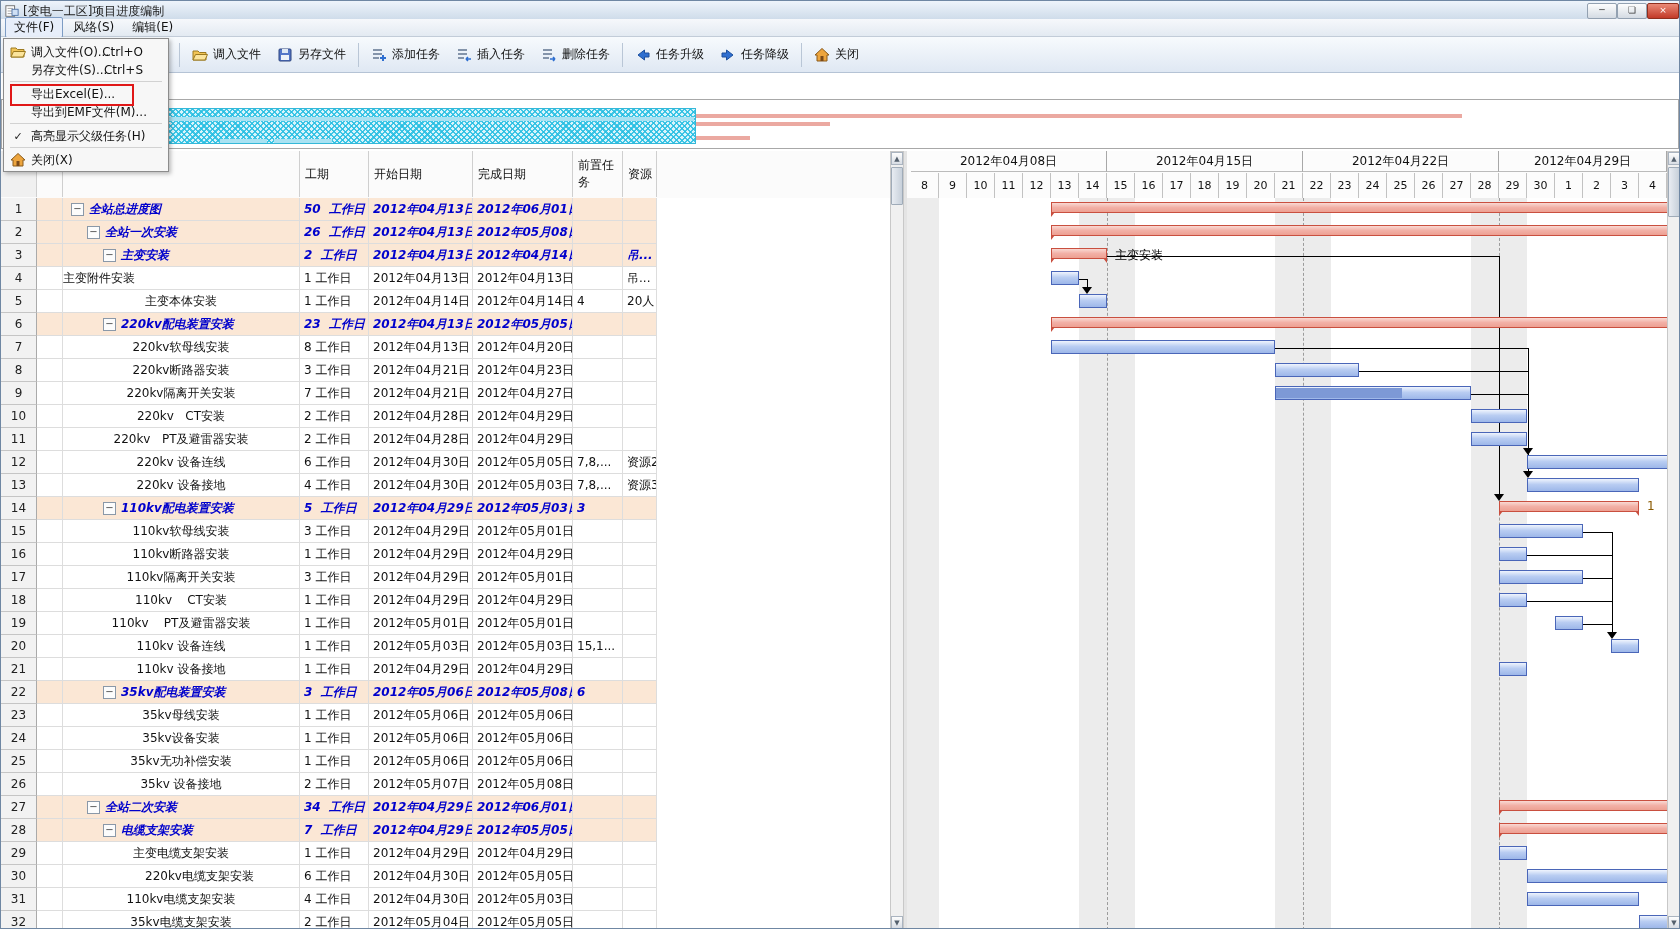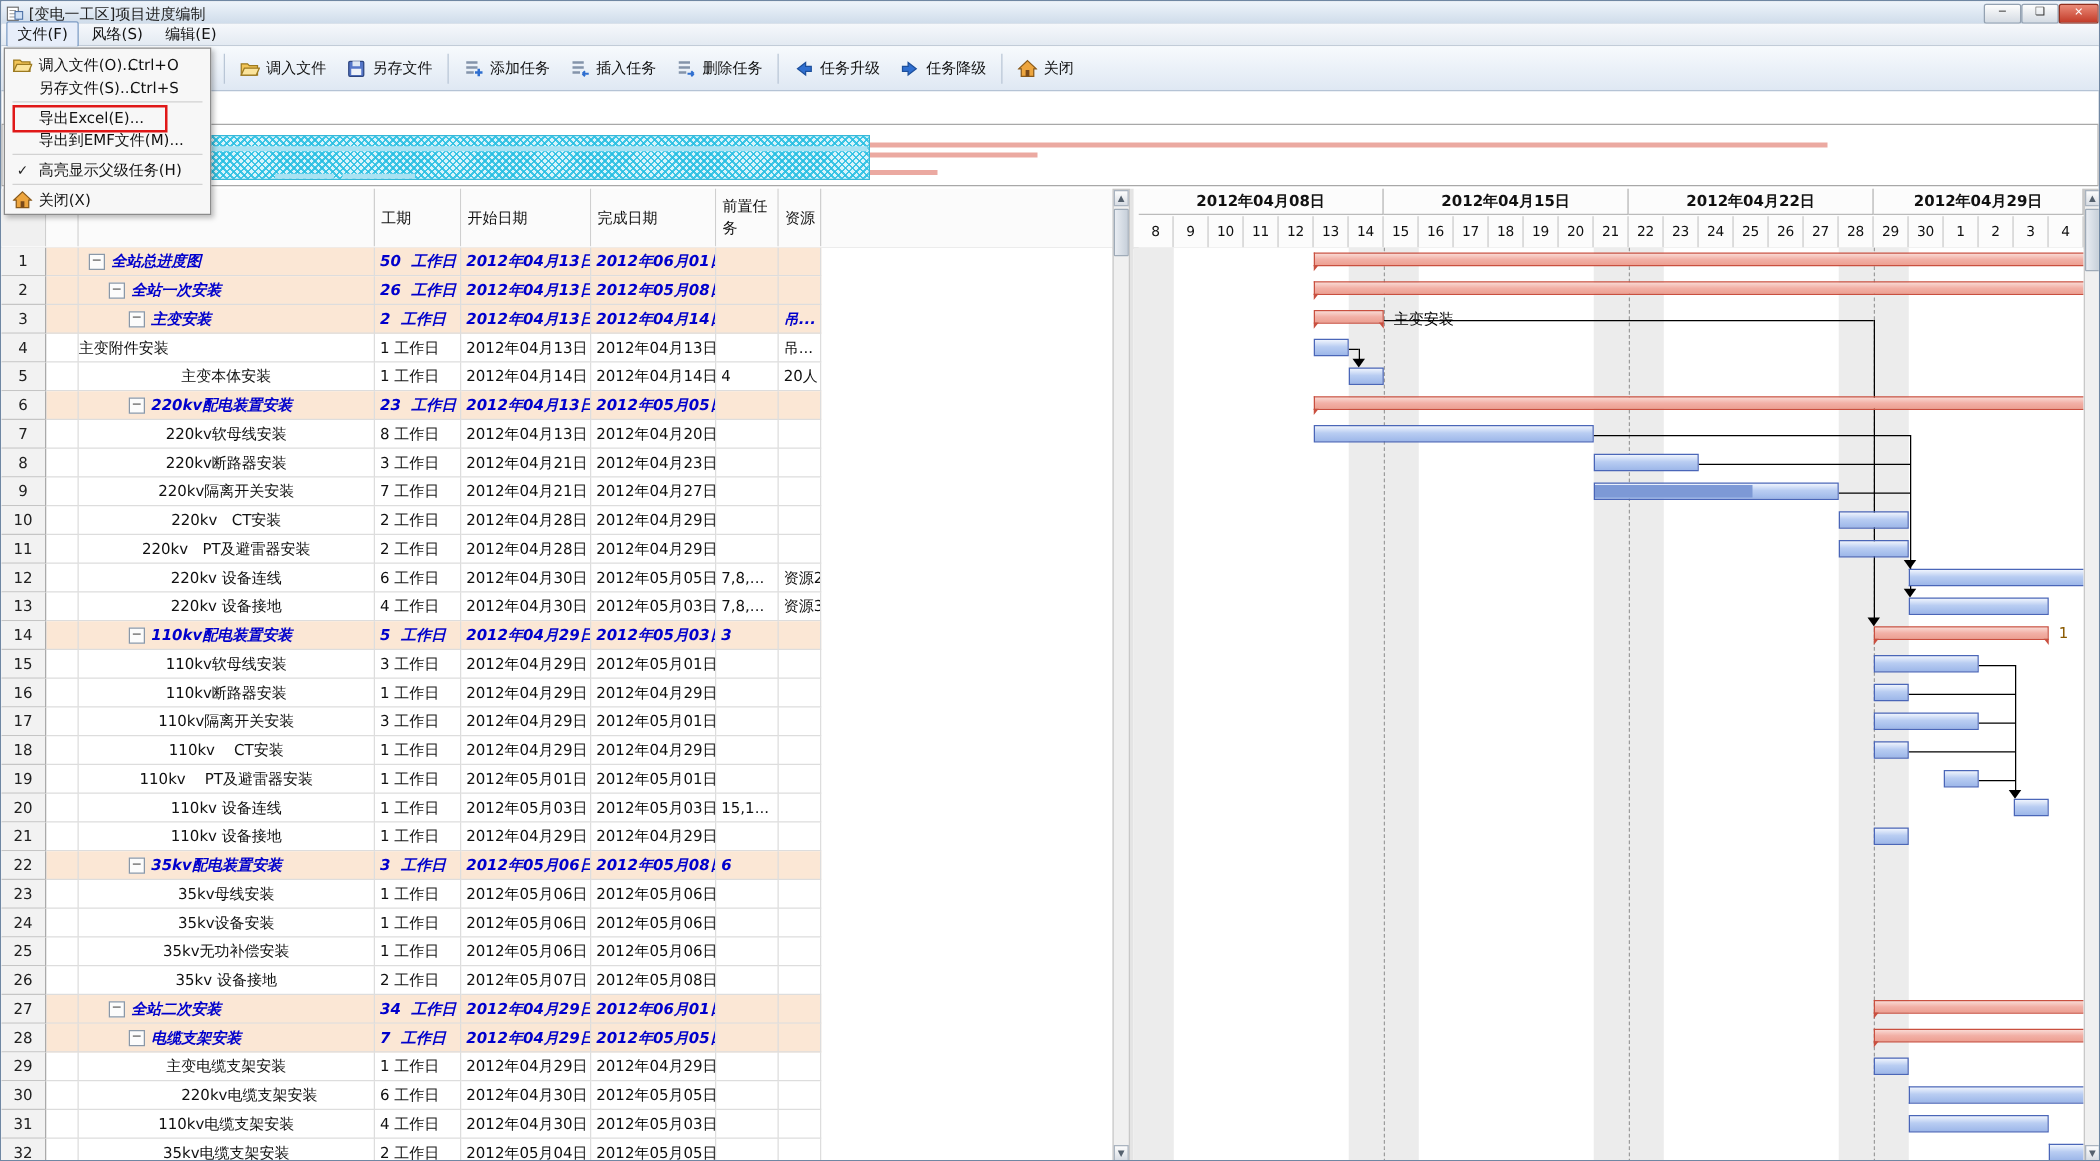--- a/index.html
+++ b/index.html
@@ -32,21 +32,21 @@
         font-size:12px;color:#111;display:flex;align-items:center;overflow:hidden;white-space:nowrap;}
   .numcell{background:#f2f2f2;border-right:1px solid #aaa;border-bottom:1px solid #c5c5c5;justify-content:center;color:#222;}
   .sumtext{font-weight:bold;font-style:italic;}
   .collapse{display:inline-block;width:11px;height:11px;border:1px solid #8a98a8;background:#fcfcfc;font-size:10px;line-height:9px;text-align:center;color:#444;margin-right:5px;flex:0 0 auto;}
   
   .vscroll{width:14px;background:#f0f0f0;border:1px solid #c8c8c8;box-sizing:border-box;}
   .sbtn{position:absolute;left:0;width:12px;height:13px;background:linear-gradient(#fdfdfd,#d8dde4);border:1px solid #aab4c0;box-sizing:border-box;font-size:7px;color:#55616e;text-align:center;line-height:12px;}
   .sthumb{position:absolute;left:0;width:12px;background:linear-gradient(90deg,#e8ecf2,#c7d0da);border:1px solid #9fabb8;box-sizing:border-box;border-radius:1px;}
   
   #gantthead{left:906px;top:150px;width:760px;height:47px;background:#fcfcfc;border-bottom:1px solid #9a9a9a;}
-  .wkcell{position:absolute;top:0;height:21px;border-right:1px solid #a8a8a8;border-bottom:1px solid #bbb;box-sizing:border-box;font-size:12px;color:#111;display:flex;align-items:center;justify-content:center;background:#fcfcfc;overflow:hidden;font-weight:bold;}
+  .wkcell{position:absolute;top:0;height:21px;border-right:1px solid #a8a8a8;border-bottom:1px solid #bbb;box-sizing:border-box;font-size:12px;color:#111;display:flex;align-items:center;justify-content:center;background:#fcfcfc;overflow:hidden;}
   .daycell{position:absolute;top:22px;height:25px;border-right:1px solid #c2c2c2;box-sizing:border-box;font-size:11px;color:#111;display:flex;align-items:center;justify-content:center;background:#fcfcfc;}
   #ganttbody{left:906px;top:197px;width:760px;height:732px;background:#fff;overflow:hidden;}
   .wkend{position:absolute;top:0;height:732px;background:#ececec;}
   .wkdiv{position:absolute;top:0;height:732px;width:0;border-left:1px dashed #9c9c9c;}
   .lnk{position:absolute;background:#000;}
   .lnkarrow{position:absolute;width:0;height:0;border-left:5px solid transparent;border-right:5px solid transparent;border-top:7px solid #000;}
   .gbar{position:absolute;box-sizing:border-box;}
   .gbar.task{height:14px;background:linear-gradient(#eff4fd,#b9cdf2 45%,#9db7e9);border:1px solid #4a66b8;}
   .gbar.summary{height:11px;background:linear-gradient(#f9d9d3,#f2b0a6 50%,#eda092);border:1px solid #c94f3f;}
   .cap{position:absolute;top:9px;width:0;height:0;border-top:5px solid #c94f3f;}

